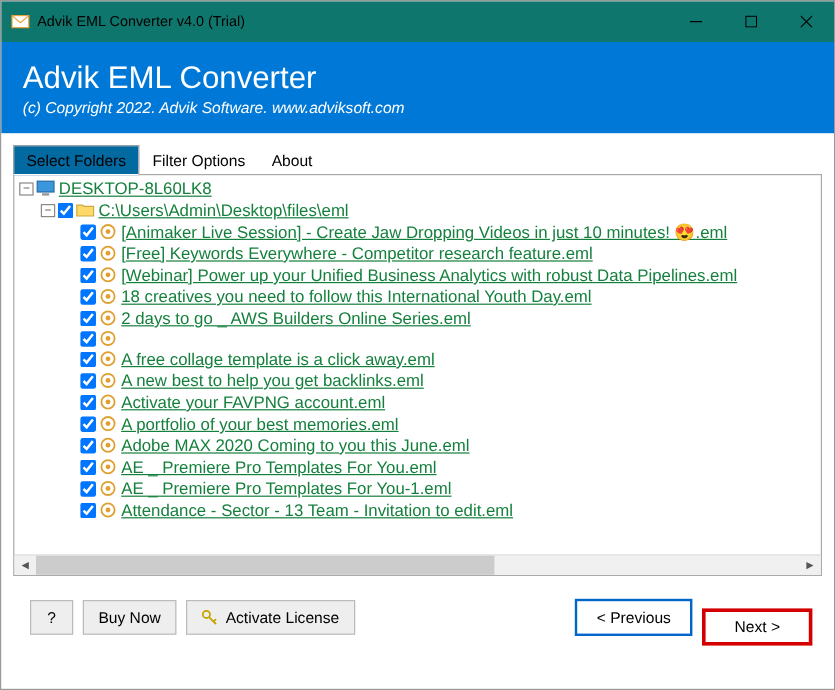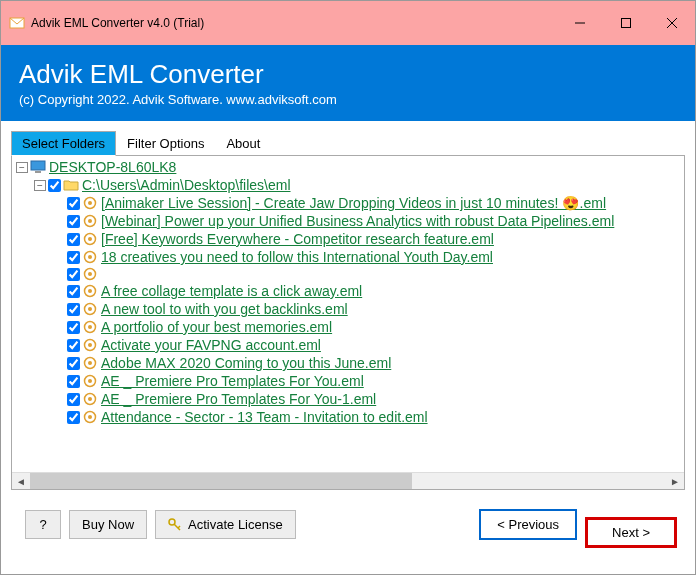--- a/index.html
+++ b/index.html
@@ -1,34 +1,34 @@
 <!DOCTYPE html>
 <html><head>
 <meta charset="utf-8">
 <style>
   * { box-sizing: border-box; margin: 0; padding: 0; }
   body { font-family: "Segoe UI", Tahoma, sans-serif; font-size: 13px; background: #fff; width: 696px; height: 575px; overflow: hidden; border: 1px solid #999; }
   
   
-  .titlebar { height: 44px; background: #fca5a5; display: flex; align-items: center; padding-left: 8px; }
+  .titlebar { height: 34px; background: #0f766e; display: flex; align-items: center; padding-left: 8px; }
   .titlebar-icon { width: 16px; height: 16px; margin-right: 6px; display: flex; align-items: center; justify-content: center; }
   .titlebar-title { flex: 1; font-size: 12px; color: #000; }
   .titlebar-controls { display: flex; }
   .titlebar-btn { width: 46px; height: 30px; display: flex; align-items: center; justify-content: center; font-size: 14px; cursor: pointer; }
   
   
   .banner { background: #0078d7; color: #fff; padding: 14px 18px 14px 18px; }
   .banner-title { font-size: 26px; font-weight: 400; }
-  .banner-sub { font-size: 13px; margin-top: 2px; }
+  .banner-sub { font-size: 13px; margin-top: 2px; font-style: italic; }
   
   
   .tabs-wrap { padding: 10px 10px 0 10px; }
   .tabs { display: flex; position: relative; }
   .tab { padding: 4px 10px; font-size: 13px; color: #000; cursor: pointer; border: 1px solid transparent; position: relative; }
-  .tab.active { background: #0ea5e9; border: 1px solid #aaa; border-bottom: 1px solid #fff; z-index: 2; }
+  .tab.active { background: #0369a1; border: 1px solid #aaa; border-bottom: 1px solid #fff; z-index: 2; }
   
   
   .tree-panel { margin: 0 10px; border: 1px solid #aaa; background: #fff; position: relative; top: -1px; height: 335px; overflow: hidden; }
   .tree-scroll { height: 316px; overflow: hidden; padding: 2px 0; }
   .tree-row { display: flex; align-items: center; white-space: nowrap; font-size: 14px; line-height: 18px; font-family: Tahoma, "Segoe UI", sans-serif; }
   .tree-toggle { width: 12px; text-align: center; font-size: 10px; color: #555; margin-right: 2px; cursor: pointer; border: 1px solid #888; height: 11px; line-height: 9px; background: #fff; }
   .tree-spacer { display: inline-block; }
   .tree-check { margin-right: 2px; }
   .tree-icon { width: 16px; height: 16px; display: inline-flex; align-items: center; justify-content: center; margin-right: 3px; }
   .tree-label { color: #15803d; text-decoration: underline; }
@@ -132,53 +132,64 @@
       </div>
       <div class="tree-row">
         <span class="tree-spacer" style="width:55px"></span>
         <input type="checkbox" class="tree-check" checked="" style="">
         <span class="tree-icon">
           <svg width="14" height="14" viewBox="0 0 14 14">
             <circle cx="7" cy="7" r="5.5" fill="#fff" stroke="#e0a030" stroke-width="1.5"></circle>
             <circle cx="7" cy="7" r="2" fill="#e0a030"></circle>
           </svg>
         </span>
+        <span class="tree-label">[Free] Keywords Everywhere - Competitor research feature.eml</span>
+      </div>
+      <div class="tree-row">
+        <span class="tree-spacer" style="width:55px"></span>
+        <input type="checkbox" class="tree-check" checked="" style="">
+        <span class="tree-icon">
+          <svg width="14" height="14" viewBox="0 0 14 14">
+            <circle cx="7" cy="7" r="5.5" fill="#fff" stroke="#e0a030" stroke-width="1.5"></circle>
+            <circle cx="7" cy="7" r="2" fill="#e0a030"></circle>
+          </svg>
+        </span>
         <span class="tree-label">[Webinar] Power up your Unified Business Analytics with robust Data Pipelines.eml</span>
       </div>
       <div class="tree-row">
         <span class="tree-spacer" style="width:55px"></span>
         <input type="checkbox" class="tree-check" checked="" style="">
         <span class="tree-icon">
           <svg width="14" height="14" viewBox="0 0 14 14">
             <circle cx="7" cy="7" r="5.5" fill="#fff" stroke="#e0a030" stroke-width="1.5"></circle>
             <circle cx="7" cy="7" r="2" fill="#e0a030"></circle>
           </svg>
         </span>
-        <span class="tree-label">[Free] Keywords Everywhere - Competitor research feature.eml</span>
-      </div>
-      <div class="tree-row">
-        <span class="tree-spacer" style="width:55px"></span>
-        <input type="checkbox" class="tree-check" checked="" style="">
-        <span class="tree-icon">
-          <svg width="14" height="14" viewBox="0 0 14 14">
-            <circle cx="7" cy="7" r="5.5" fill="#fff" stroke="#e0a030" stroke-width="1.5"></circle>
-            <circle cx="7" cy="7" r="2" fill="#e0a030"></circle>
-          </svg>
-        </span>
         <span class="tree-label">18 creatives you need to follow this International Youth Day.eml</span>
       </div>
       <div class="tree-row">
         <span class="tree-spacer" style="width:55px"></span>
         <input type="checkbox" class="tree-check" checked="" style="">
         <span class="tree-icon">
           <svg width="14" height="14" viewBox="0 0 14 14">
             <circle cx="7" cy="7" r="5.5" fill="#fff" stroke="#e0a030" stroke-width="1.5"></circle>
             <circle cx="7" cy="7" r="2" fill="#e0a030"></circle>
           </svg>
         </span>
+        <span class="tree-label">2 days to go _ AWS Builders Online Series.eml</span>
+      </div>
+      <div class="tree-row">
+        <span class="tree-spacer" style="width:55px"></span>
+        <input type="checkbox" class="tree-check" checked="" style="">
+        <span class="tree-icon">
+          <svg width="14" height="14" viewBox="0 0 14 14">
+            <circle cx="7" cy="7" r="5.5" fill="#fff" stroke="#e0a030" stroke-width="1.5"></circle>
+            <circle cx="7" cy="7" r="2" fill="#e0a030"></circle>
+          </svg>
+        </span>
       </div>
       <div class="tree-row">
         <span class="tree-spacer" style="width:55px"></span>
         <input type="checkbox" class="tree-check" checked="" style="">
         <span class="tree-icon">
           <svg width="14" height="14" viewBox="0 0 14 14">
             <circle cx="7" cy="7" r="5.5" fill="#fff" stroke="#e0a030" stroke-width="1.5"></circle>
             <circle cx="7" cy="7" r="2" fill="#e0a030"></circle>
           </svg>
         </span>
@@ -186,43 +197,43 @@
       </div>
       <div class="tree-row">
         <span class="tree-spacer" style="width:55px"></span>
         <input type="checkbox" class="tree-check" checked="" style="">
         <span class="tree-icon">
           <svg width="14" height="14" viewBox="0 0 14 14">
             <circle cx="7" cy="7" r="5.5" fill="#fff" stroke="#e0a030" stroke-width="1.5"></circle>
             <circle cx="7" cy="7" r="2" fill="#e0a030"></circle>
           </svg>
         </span>
-        <span class="tree-label">A new tool to with you get backlinks.eml</span>
+        <span class="tree-label">A new best to help you get backlinks.eml</span>
+      </div>
+      <div class="tree-row">
+        <span class="tree-spacer" style="width:55px"></span>
+        <input type="checkbox" class="tree-check" checked="" style="">
+        <span class="tree-icon">
+          <svg width="14" height="14" viewBox="0 0 14 14">
+            <circle cx="7" cy="7" r="5.5" fill="#fff" stroke="#e0a030" stroke-width="1.5"></circle>
+            <circle cx="7" cy="7" r="2" fill="#e0a030"></circle>
+          </svg>
+        </span>
+        <span class="tree-label">Activate your FAVPNG account.eml</span>
       </div>
       <div class="tree-row">
         <span class="tree-spacer" style="width:55px"></span>
         <input type="checkbox" class="tree-check" checked="" style="">
         <span class="tree-icon">
           <svg width="14" height="14" viewBox="0 0 14 14">
             <circle cx="7" cy="7" r="5.5" fill="#fff" stroke="#e0a030" stroke-width="1.5"></circle>
             <circle cx="7" cy="7" r="2" fill="#e0a030"></circle>
           </svg>
         </span>
         <span class="tree-label">A portfolio of your best memories.eml</span>
-      </div>
-      <div class="tree-row">
-        <span class="tree-spacer" style="width:55px"></span>
-        <input type="checkbox" class="tree-check" checked="" style="">
-        <span class="tree-icon">
-          <svg width="14" height="14" viewBox="0 0 14 14">
-            <circle cx="7" cy="7" r="5.5" fill="#fff" stroke="#e0a030" stroke-width="1.5"></circle>
-            <circle cx="7" cy="7" r="2" fill="#e0a030"></circle>
-          </svg>
-        </span>
-        <span class="tree-label">Activate your FAVPNG account.eml</span>
       </div>
       <div class="tree-row">
         <span class="tree-spacer" style="width:55px"></span>
         <input type="checkbox" class="tree-check" checked="" style="">
         <span class="tree-icon">
           <svg width="14" height="14" viewBox="0 0 14 14">
             <circle cx="7" cy="7" r="5.5" fill="#fff" stroke="#e0a030" stroke-width="1.5"></circle>
             <circle cx="7" cy="7" r="2" fill="#e0a030"></circle>
           </svg>
         </span>

